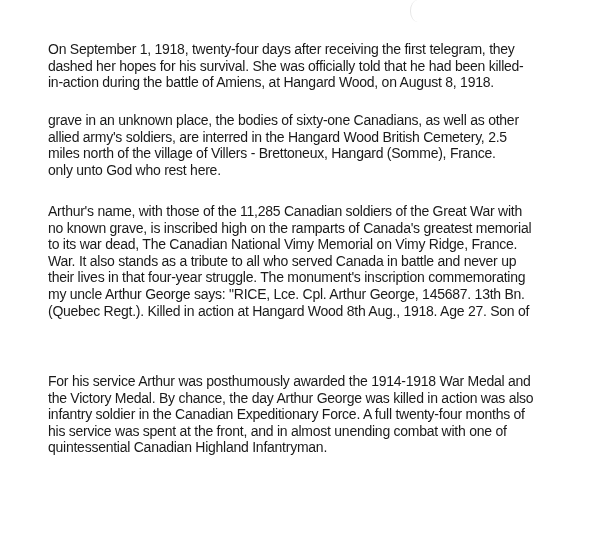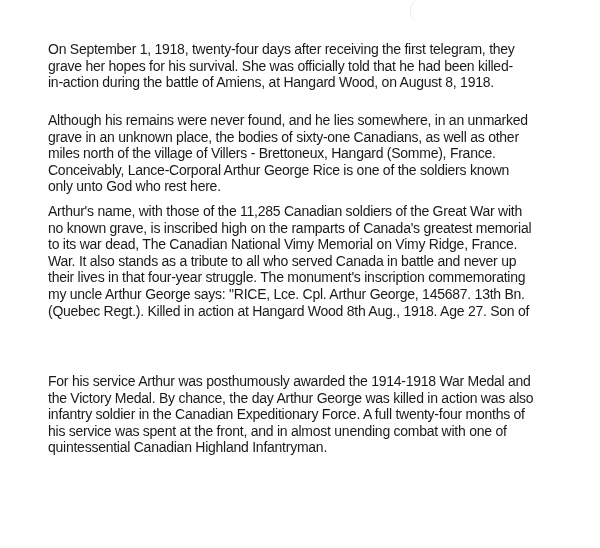--- a/index.html
+++ b/index.html
@@ -19,29 +19,28 @@
   }
 </style>
 </head>
 <body>
 
 <div class="page">
   <div class="scan-mark"></div>
 
   <div class="para" style="top:41px;">
     <span class="line">On September 1, 1918, twenty-four days after receiving the first telegram, they</span>
-    <span class="line">grave her hopes for his survival. She was officially told that he had been killed-</span>
+    <span class="line">dashed her hopes for his survival. She was officially told that he had been killed-</span>
     <span class="line">in-action during the battle of Amiens, at Hangard Wood, on August 8, 1918.</span>
   </div>
 
   <div class="para" style="top:112px;">
-    <span class="line">Although his remains were never found, and he lies somewhere, in an unmarked</span>
     <span class="line">grave in an unknown place, the bodies of sixty-one Canadians, as well as other</span>
+    <span class="line">allied army's soldiers, are interred in the Hangard Wood British Cemetery, 2.5</span>
     <span class="line">miles north of the village of Villers - Brettoneux, Hangard (Somme), France.</span>
-    <span class="line">Conceivably, Lance-Corporal Arthur George Rice is one of the soldiers known</span>
     <span class="line">only unto God who rest here.</span>
   </div>
 
   <div class="para" style="top:203px;">
     <span class="line">Arthur's name, with those of the 11,285 Canadian soldiers of the Great War with</span>
     <span class="line">no known grave, is inscribed high on the ramparts of Canada's greatest memorial</span>
     <span class="line">to its war dead, The Canadian National Vimy Memorial on Vimy Ridge, France.</span>
     <span class="line">War. It also stands as a tribute to all who served Canada in battle and never up</span>
     <span class="line">their lives in that four-year struggle. The monument's inscription commemorating</span>
     <span class="line">my uncle Arthur George says: "RICE, Lce. Cpl. Arthur George, 145687. 13th Bn.</span>

